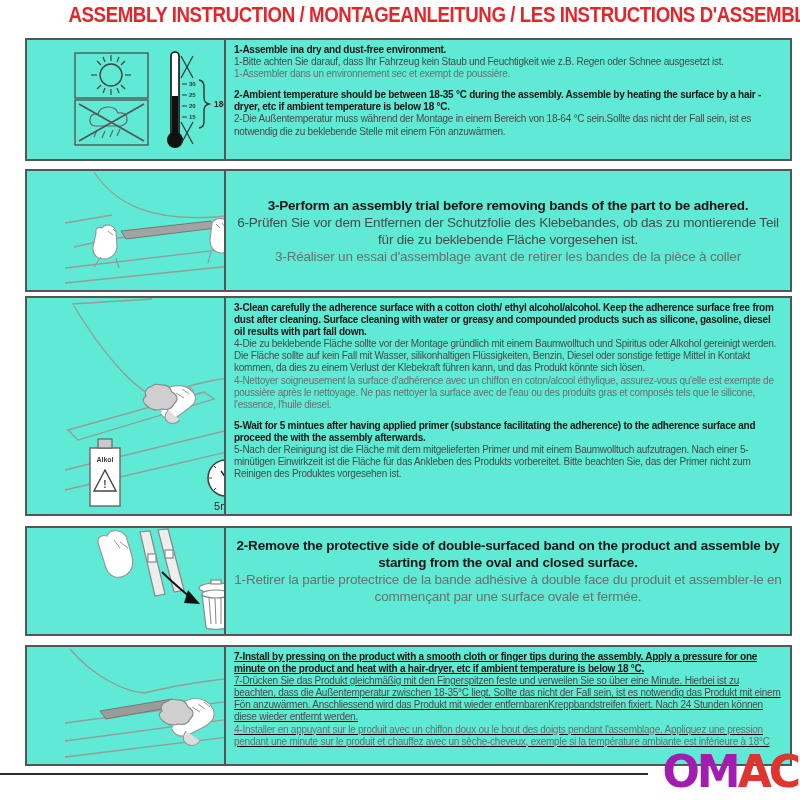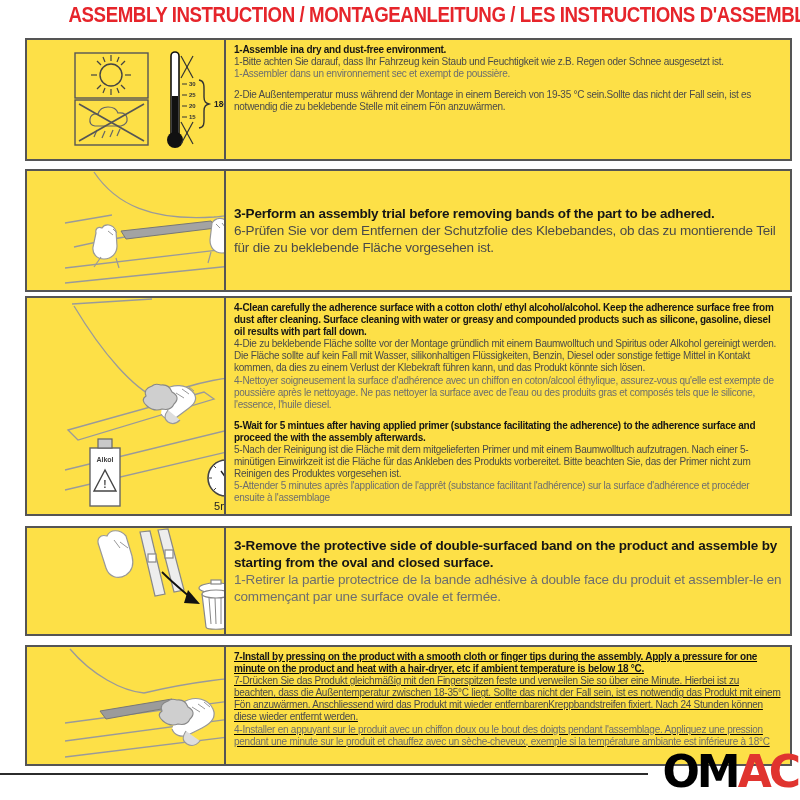--- a/index.html
+++ b/index.html
@@ -3,45 +3,45 @@
 <meta charset="utf-8">
 <style>
   html,body{margin:0;padding:0;background:#ffffff;}
   body{width:800px;height:800px;font-family:"Liberation Sans",sans-serif;position:relative;overflow:hidden;}
   .page{position:absolute;inset:0;background:#fff;}
 
   .title{position:absolute;top:2px;left:0;width:800px;text-align:center;white-space:nowrap;}
   .title span{display:inline-block;transform:scaleX(.85);transform-origin:center;
     font-size:22px;font-weight:bold;letter-spacing:-0.5px;color:#e6252b;}
 
-  .iconbox,.textbox{position:absolute;background:#fde047;border:2px solid #555;box-sizing:border-box;}
+  .iconbox,.textbox{position:absolute;background:#5eead4;border:2px solid #555;box-sizing:border-box;}
   .iconbox{left:25px;width:221px;padding-left:37px;}
   .textbox{left:224px;width:568px;padding:4px 8px 4px 8px;overflow:hidden;}
 
   .r1 .iconbox,.r1 .textbox{top:38px;height:123px;}
   .r2 .iconbox,.r2 .textbox{top:169px;height:123px;}
   .r3 .iconbox,.r3 .textbox{top:296px;height:220px;}
   .r4 .iconbox,.r4 .textbox{top:526px;height:110px;}
   .r5 .iconbox,.r5 .textbox{top:645px;height:121px;text-decoration:underline;}
 
   .textbox p{margin:0;}
   .small p{font-size:10px;line-height:12.1px;letter-spacing:-0.25px;}
-  .large p{font-size:13.5px;line-height:17px;letter-spacing:-0.2px;}
+  .large p{font-size:13.5px;line-height:17px;letter-spacing:-0.2px;text-align:center;}
   .block + .block{margin-top:9px;}
   .en{font-weight:bold;color:#161616;}
   .de{color:#4a4a4a;}
   .fr{color:#6e6e6e;}
   .vcenter{display:flex;flex-direction:column;justify-content:center;}
   .r4 .textbox{padding-top:9px;}
 
   .footer-line{position:absolute;top:773px;left:0;width:648px;height:2px;background:#2b2b2b;}
   .logo{position:absolute;top:746px;left:650px;width:148px;height:52px;
     font-family:"DejaVu Sans","Liberation Sans",sans-serif;font-weight:bold;
     font-size:44px;letter-spacing:-3px;line-height:52px;text-align:right;}
-  .logo .lb{color:#000000;}
+  .logo .lb{color:#a21caf;}
   .logo .lr{color:#e0342f;}
 
   svg{display:block;}
   svg text{font-family:"Liberation Sans",sans-serif;}
 </style>
 </head>
 <body>
 
 <div class="page">
 
@@ -111,21 +111,22 @@
         <text x="150" y="67" font-size="8.4" font-weight="bold" fill="#222">18&lt; ....&lt;35 C</text>
       </svg>
     </div>
     <div class="textbox small">
       <div class="block">
         <p class="en">1-Assemble ina dry and dust-free environment.</p>
         <p class="de">1-Bitte achten Sie darauf, dass Ihr Fahrzeug kein Staub und Feuchtigkeit wie z.B. Regen oder Schnee ausgesetzt ist.</p>
         <p class="fr">1-Assembler dans un environnement sec et exempt de poussière.</p>
       </div>
       <div class="block">
-        <p class="de">2-Die Außentemperatur muss während der Montage in einem Bereich von 19-35 °C  sein.Sollte das nicht der Fall sein, ist es notwendig die zu beklebende Stelle mit einem Fön anzuwärmen.</p>
+        <p class="en">2-Ambient temperature should be between 18-35 °C  during the assembly. Assemble by heating the surface by a hair -dryer, etc if ambient temperature is below 18 °C.</p>
+        <p class="de">2-Die Außentemperatur muss während der Montage in einem Bereich von 18-64 °C  sein.Sollte das nicht der Fall sein, ist es notwendig die zu beklebende Stelle mit einem Fön anzuwärmen.</p>
       </div>
     </div>
   </div>
 
   <div class="row r2">
     <div class="iconbox">
       <svg width="199" height="119" viewBox="0 0 199 119">
         <g stroke="#9a9a9a" fill="none" stroke-width="1.3">
           <path d="M30,1 C52,34 88,50 150,46 C170,44 186,42 195,44"></path>
           <path d="M195,44 C198,52 198,70 195,92"></path>
@@ -144,20 +145,21 @@
           <path d="M148,52 c4,-6 12,-6 14,-1 c5,-1 7,2 5,6 l2,14 c1,7 -4,11 -11,11 c-8,0 -12,-6 -12,-13 z"></path>
           <path d="M152,53 l4,4 M158,52 l3,4" stroke-width="1"></path>
           <path d="M147,81 l-3,11 M160,82 l5,10"></path>
         </g>
       </svg>
     </div>
     <div class="textbox large vcenter">
       <div class="block">
         <p class="en">3-Perform an assembly trial before removing bands of the part to be adhered.</p>
         <p class="de">6-Prüfen Sie vor dem Entfernen der Schutzfolie des Klebebandes, ob das zu montierende Teil für die zu beklebende Fläche vorgesehen ist.</p>
+        <p class="fr">3-Réaliser un essai d'assemblage avant de retirer les bandes de la pièce à coller</p>
       </div>
     </div>
   </div>
 
   <div class="row r3">
     <div class="iconbox">
       <svg width="199" height="216" viewBox="0 0 199 216">
         <g stroke="#9a9a9a" fill="none" stroke-width="1.3">
           <path d="M8,6 L88,1"></path>
           <path d="M10,8 C40,58 70,90 92,100"></path>
@@ -193,28 +195,27 @@
               <line x1="152" y1="190" x2="150" y2="192"></line>
           </g>
           <line x1="162" y1="180" x2="169" y2="165" stroke="#222" stroke-width="1.8"></line>
           <line x1="162" y1="180" x2="157" y2="173" stroke="#222" stroke-width="1.4"></line>
           <text x="162" y="212" font-size="11" fill="#222" text-anchor="middle">5min</text>
         </g>
       </svg>
     </div>
     <div class="textbox small">
       <div class="block">
-        <p class="en">4-Clean carefully the adherence surface with a cotton cloth/ ethyl alcohol/alcohol. Keep the adherence surface free from dust after cleaning. Surface cleaning with water or greasy and compounded products such as silicone, gasoline, diesel oil results with part fall down.</p>
+        <p class="en">3-Clean carefully the adherence surface with a cotton cloth/ ethyl alcohol/alcohol. Keep the adherence surface free from dust after cleaning. Surface cleaning with water or greasy and compounded products such as silicone, gasoline, diesel oil results with part fall down.</p>
         <p class="de">4-Die zu beklebende Fläche sollte vor der Montage gründlich mit einem Baumwolltuch und Spiritus oder Alkohol gereinigt werden. Die Fläche sollte auf kein Fall mit Wasser, silikonhaltigen Flüssigkeiten, Benzin, Diesel oder sonstige fettige Mittel in Kontakt kommen, da dies zu einem Verlust der Klebekraft führen kann, und das Produkt könnte sich lösen.</p>
         <p class="fr">4-Nettoyer soigneusement la surface d'adhérence avec un chiffon en coton/alcool éthylique, assurez-vous qu'elle est exempte de poussière après le nettoyage. Ne pas nettoyer la surface avec de l'eau ou des produits gras et composés tels que le silicone, l'essence, l'huile diesel.</p>
       </div>
       <div class="block">
         <p class="en">5-Wait for 5 mintues after having applied primer (substance facilitating the adherence) to the adherence surface and proceed the with the assembly afterwards.</p>
         <p class="de">5-Nach der Reinigung ist die Fläche mit dem mitgelieferten Primer und mit einem Baumwolltuch aufzutragen. Nach einer 5-minütigen Einwirkzeit ist die Fläche für das Ankleben des Produkts vorbereitet. Bitte beachten Sie, das der Primer nicht zum Reinigen des Produktes vorgesehen ist.</p>
-        <p class="fr">5-Attender 5 minutes après l'application de l'apprêt (substance facilitant l'adhérence) sur la surface d'adhérence et procéder ensuite à l'assemblage</p>
       </div>
     </div>
   </div>
 
   <div class="row r4">
     <div class="iconbox">
       <svg width="199" height="106" viewBox="0 0 199 106">
         <g fill="#fff" stroke="#999" stroke-width="1.2">
           <path d="M62,8 C56,1 46,1 43,8 C36,6 32,11 35,18 L42,40 C45,49 54,52 62,47 C68,43 70,36 68,28 Z"></path>
           <path d="M56,14 l8,6 M50,12 l6,8" stroke-width="1"></path>
@@ -231,21 +232,21 @@
           <ellipse cx="152" cy="60" rx="17" ry="5"></ellipse>
           <rect x="147" y="52" width="10" height="4"></rect>
           <path d="M138,66 L142,99 C142,102 162,102 162,99 L166,66"></path>
           <path d="M145,70 L147,96 M151,70 L152,96 M157,70 L157,96 M162,69 L161,95" stroke-width="1"></path>
           <ellipse cx="152" cy="66" rx="14" ry="4"></ellipse>
         </g>
       </svg>
     </div>
     <div class="textbox large">
       <div class="block">
-        <p class="en">3-Remove the protective side of double-surfaced band on the product and assemble by starting from the oval and closed surface.</p>
+        <p class="en">2-Remove the protective side of double-surfaced band on the product and assemble by starting from the oval and closed surface.</p>
         <p class="fr">1-Retirer la partie protectrice de la bande adhésive à double face du produit et assembler-le en commençant par une surface ovale et fermée.</p>
       </div>
     </div>
   </div>
 
   <div class="row r5">
     <div class="iconbox">
       <svg width="199" height="117" viewBox="0 0 199 117">
         <g stroke="#9a9a9a" fill="none" stroke-width="1.3">
           <path d="M6,2 C28,28 58,44 80,46"></path>

